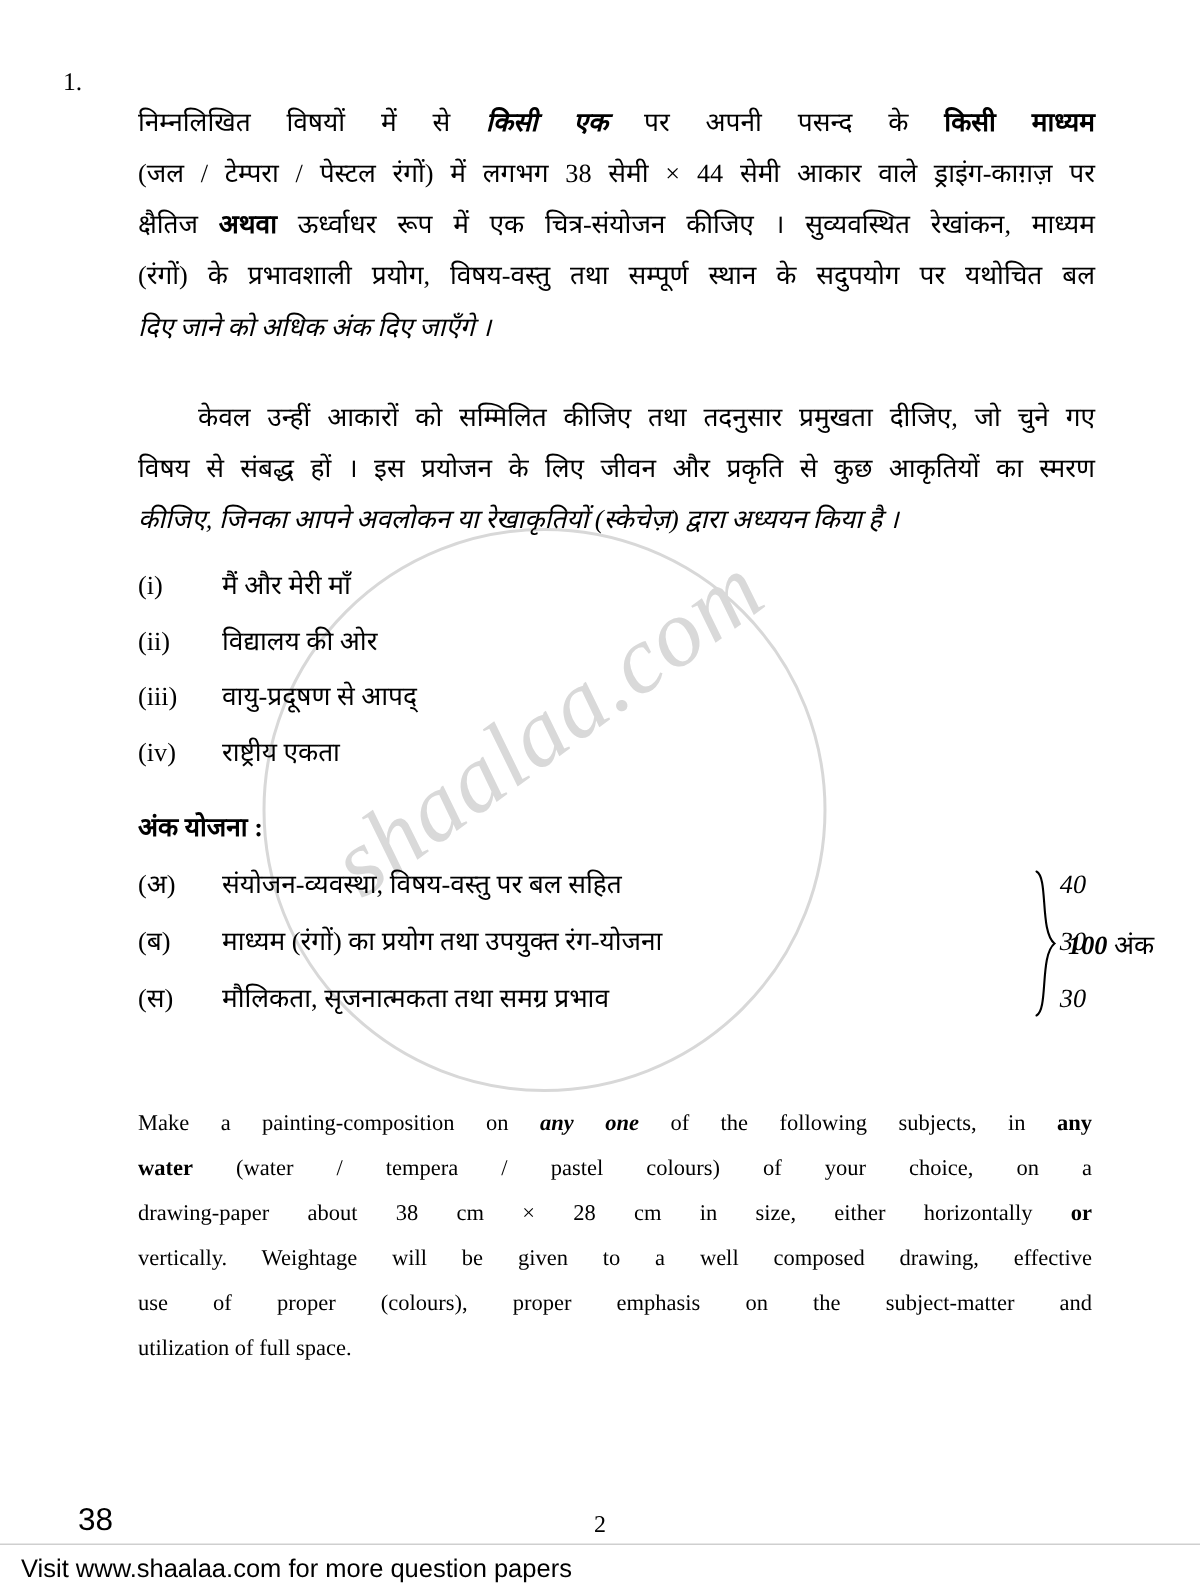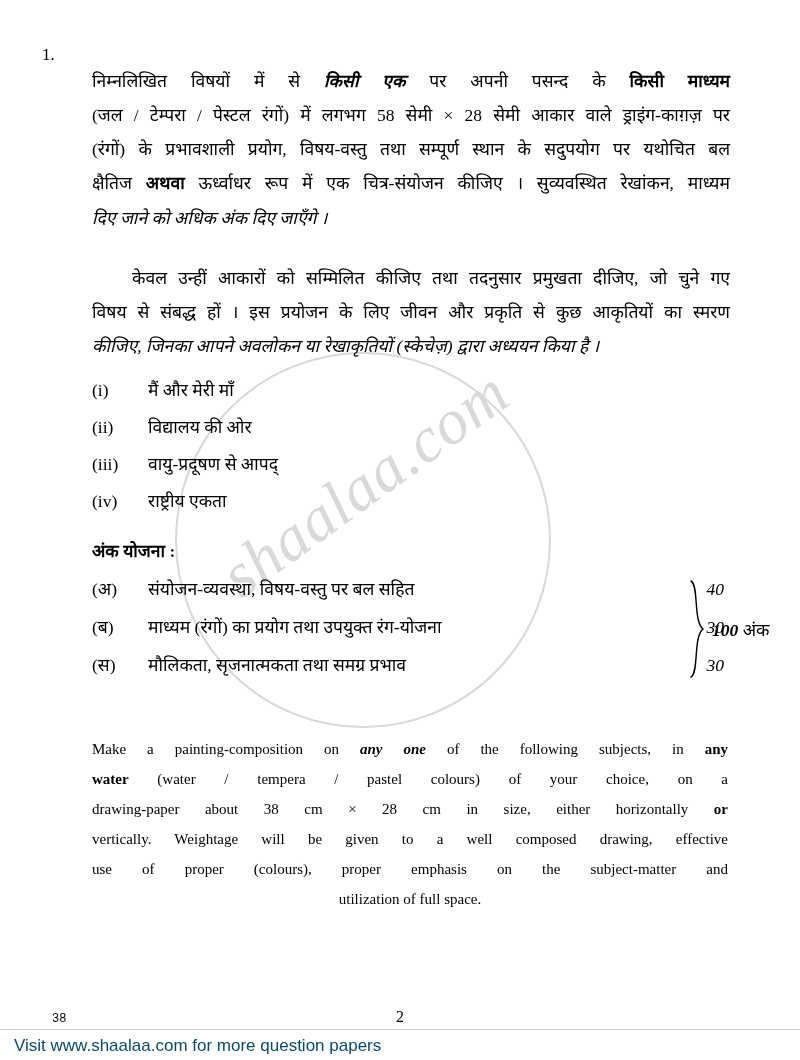--- a/index.html
+++ b/index.html
@@ -191,38 +191,37 @@
   .english {
     margin-top: 44px;
     font-family: "Liberation Serif", serif;
     font-size: 15px;
     line-height: 2.0;
     padding-left: 56px;
     padding-right: 2px;
   }
   .english p {
     margin: 0;
-    text-align: center;
   }
 
   
   .footer {
     position: absolute;
     left: 0;
     bottom: 0;
     width: 800px;
     height: 62px;
     z-index: 20;
   }
   .page-left {
     position: absolute;
     left: 52px;
     bottom: 34px;
-    font-size: 12px;
-    font-family: Liberation Mono, monospace;
+    font-size: 21px;
+    font-family: Liberation Sans, sans-serif;
   }
   .page-center {
     position: absolute;
     left: 0;
     width: 800px;
     bottom: 34px;
     text-align: center;
     font-size: 16px;
     font-family: "Liberation Serif", serif;
   }
@@ -234,21 +233,21 @@
     height: 30px;
     background: #ffffff;
     border-top: 1px solid #cfcfcf;
   }
   .visit-text {
     position: absolute;
     left: 14px;
     bottom: 4px;
     font-family: "Liberation Sans", sans-serif;
     font-size: 17px;
-    color: #0c4a6e;
+    color: #000000;
   }
 </style>
 </head>
 <body>
 
 <div class="page">
 
   <div class="watermark">
     <div class="ring"></div>
     <div class="wm-text">shaalaa.com</div>
@@ -258,27 +257,27 @@
 
     <div class="qrow">
       <div class="qnum">1.</div>
       <div class="qbody">
 
         <div class="hindi">
           <p class="just">
             निम्नलिखित&nbsp;विषयों&nbsp;में&nbsp;से&nbsp;<span class="bi">किसी&nbsp;एक</span>&nbsp;पर&nbsp;अपनी&nbsp;पसन्द&nbsp;के&nbsp;<span class="b">किसी&nbsp;माध्यम</span>
           </p>
           <p class="just">
-            (जल / टेम्परा / पेस्टल रंगों) में लगभग 58 सेमी × 28 सेमी आकार वाले ड्राइंग-काग़ज़ पर
+            (जल / टेम्परा / पेस्टल रंगों) में लगभग 38 सेमी × 44 सेमी आकार वाले ड्राइंग-काग़ज़ पर
+          </p>
+          <p class="just">
+            क्षैतिज <span class="b">अथवा</span> ऊर्ध्वाधर रूप में एक चित्र-संयोजन कीजिए । सुव्यवस्थित रेखांकन, माध्यम
           </p>
           <p class="just">
             (रंगों) के प्रभावशाली प्रयोग, विषय-वस्तु तथा सम्पूर्ण स्थान के सदुपयोग पर यथोचित बल
-          </p>
-          <p class="just">
-            क्षैतिज <span class="b">अथवा</span> ऊर्ध्वाधर रूप में एक चित्र-संयोजन कीजिए । सुव्यवस्थित रेखांकन, माध्यम
           </p>
           <p class="just-last-left">दिए जाने को अधिक अंक दिए जाएँगे ।</p>
         </div>
 
         <div class="hindi para2">
           <p class="just indent">केवल उन्हीं आकारों को सम्मिलित कीजिए तथा तदनुसार प्रमुखता दीजिए, जो चुने गए</p>
           <p class="just">विषय से संबद्ध हों । इस प्रयोजन के लिए जीवन और प्रकृति से कुछ आकृतियों का स्मरण</p>
           <p class="just-last-left">कीजिए, जिनका आपने अवलोकन या रेखाकृतियों (स्केचेज़) द्वारा अध्ययन किया है ।</p>
         </div>
 

